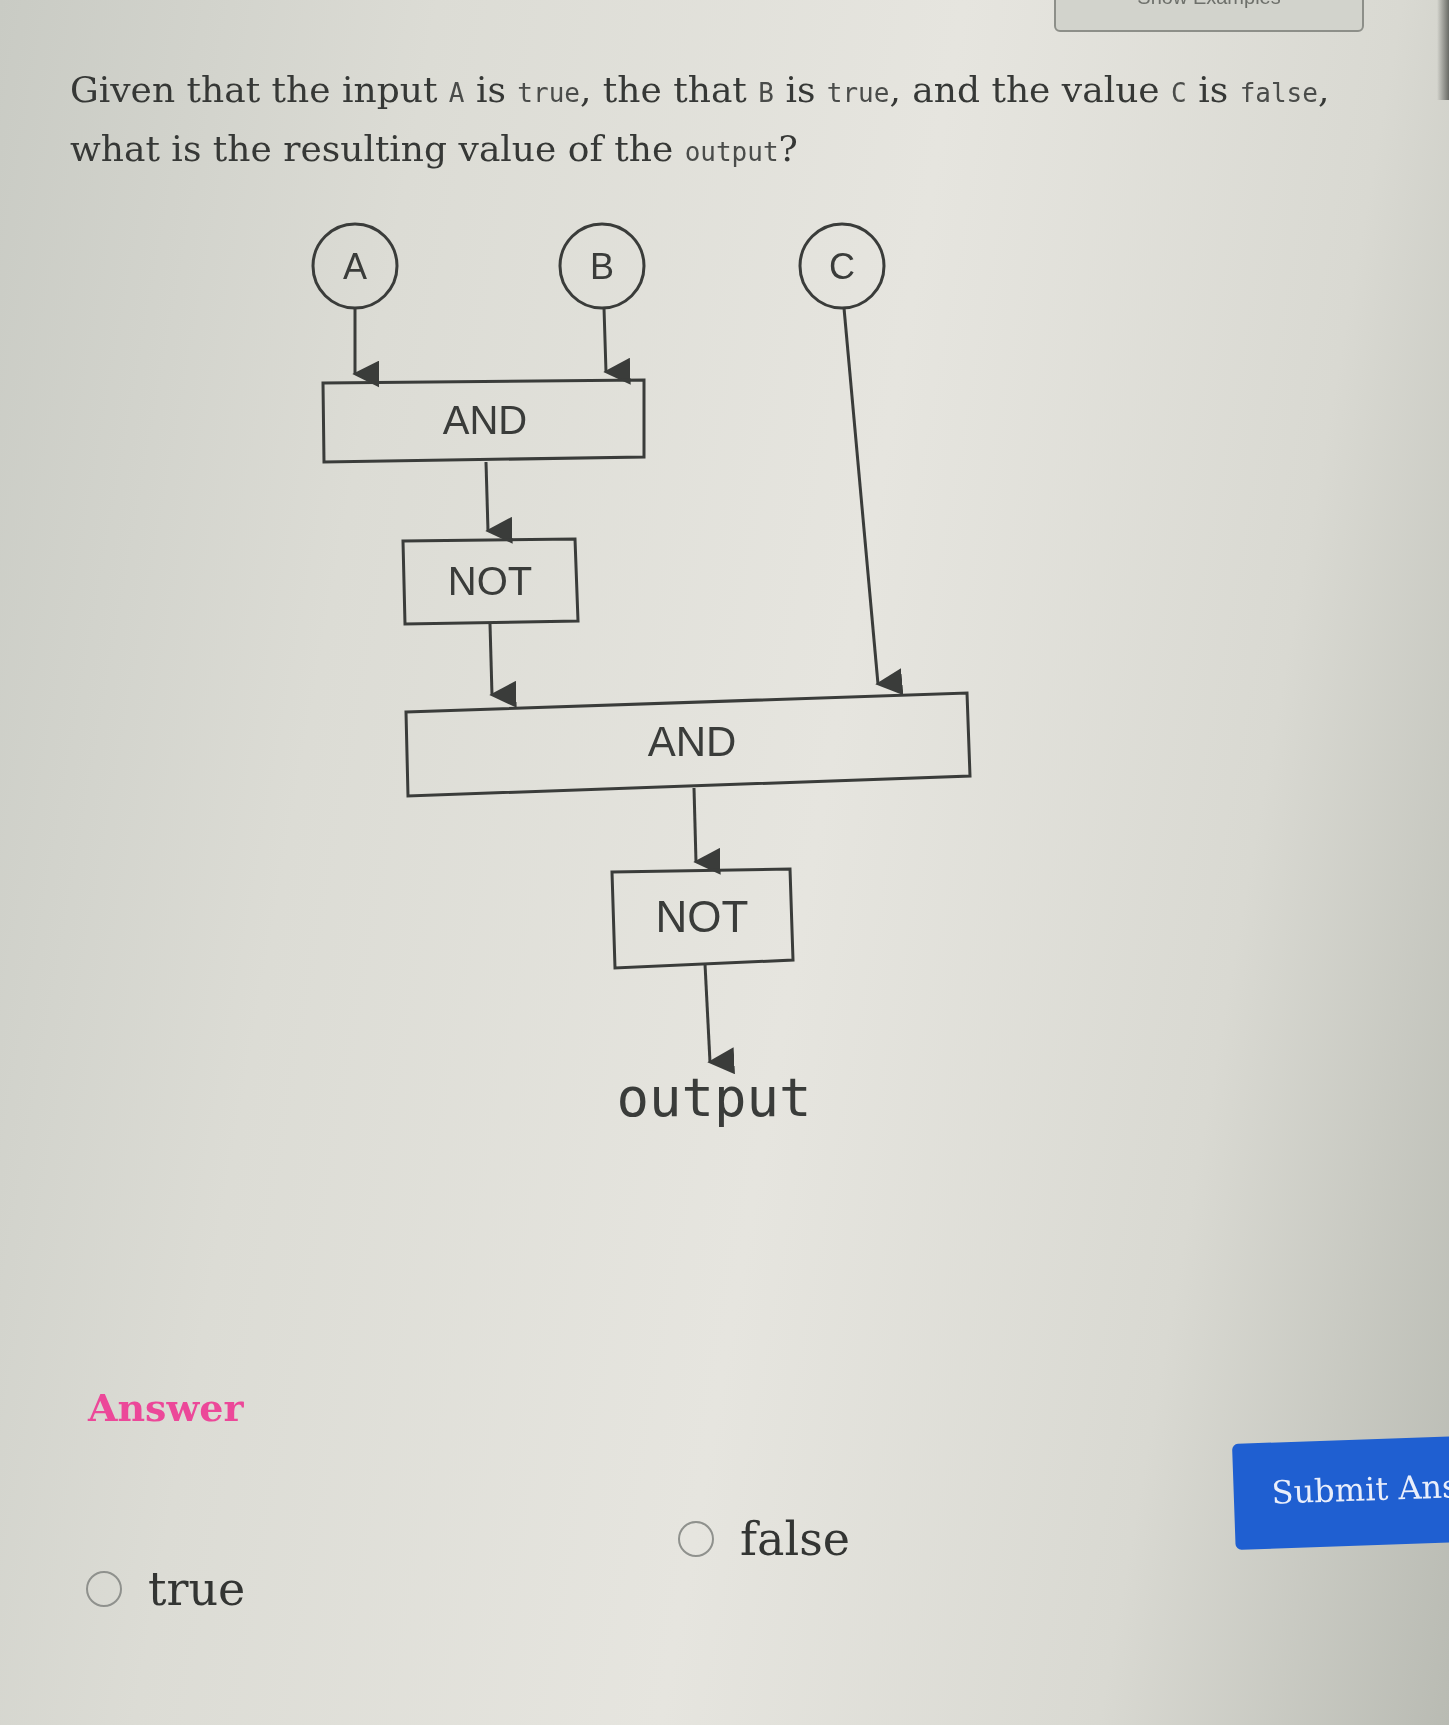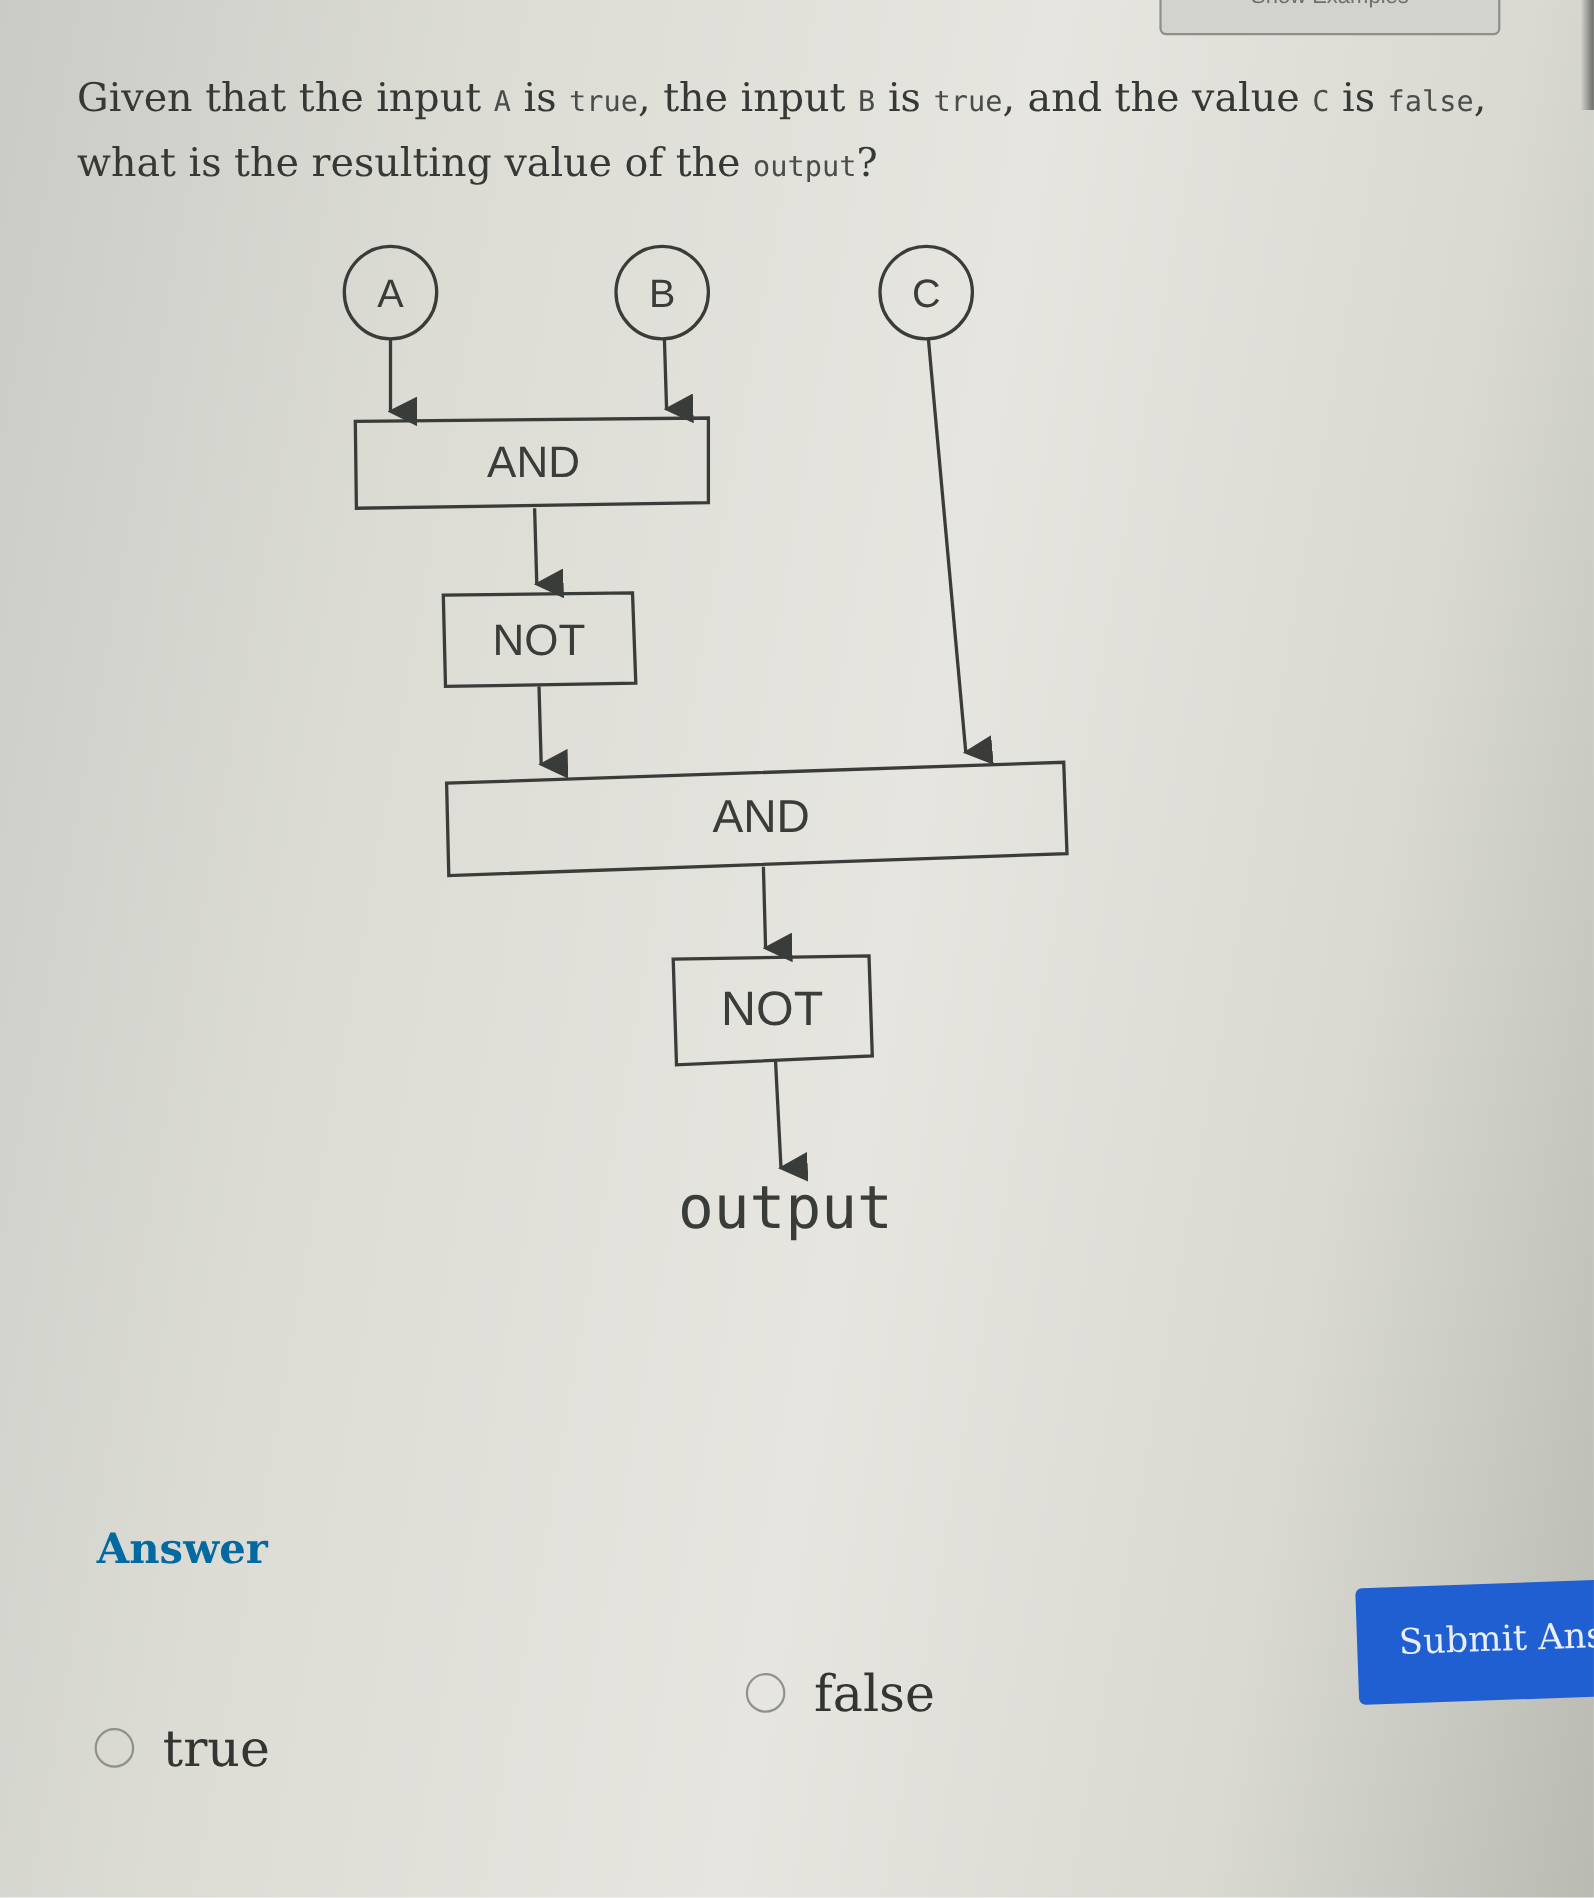--- a/index.html
+++ b/index.html
@@ -58,21 +58,21 @@
       font-family: "Liberation Sans", sans-serif;
       fill: #3a3c3a;
     }
     .answer-title {
       position: absolute;
       left: 88px;
       top: 1385px;
       font-family: "DejaVu Serif", serif;
       font-weight: bold;
       font-size: 38px;
-      color: #0369a1;
+      color: #ec4899;
     }
     .option {
       position: absolute;
       display: flex;
       align-items: center;
       cursor: pointer;
     }
     .radio {
       width: 36px;
       height: 36px;
@@ -118,21 +118,21 @@
       background: linear-gradient(90deg, rgba(60,62,58,0) 0%, rgba(60,62,58,0.7) 100%);
     }
   </style>
 </head>
 <body>
 
 <div class="top-btn">Show Examples</div>
 <div class="right-shadow"></div>
 
 <div class="question">
-  <span>Given that the input </span><span class="mono">A</span><span> is </span><span class="mono">true</span><span>, the input </span><span class="mono">B</span><span> is </span><span class="mono">true</span><span>, and the value </span><span class="mono">C</span><span> is </span><span class="mono">false</span><span>,</span><br>
+  <span>Given that the input </span><span class="mono">A</span><span> is </span><span class="mono">true</span><span>, the that </span><span class="mono">B</span><span> is </span><span class="mono">true</span><span>, and the value </span><span class="mono">C</span><span> is </span><span class="mono">false</span><span>,</span><br>
   <span>what is the resulting value of the </span><span class="mono">output</span><span>?</span>
 </div>
 
 <svg class="diagram" viewBox="0 0 1449 1200" xmlns="http://www.w3.org/2000/svg">
   <defs>
     <marker id="arrow" viewBox="0 0 10 10" refX="5" refY="9" markerWidth="9" markerHeight="9" orient="auto-start-reverse">
       <path d="M0,0 L5,10 L10,0 Z" fill="#3a3c3a"></path>
     </marker>
   </defs>
   <g stroke="#3a3c3a" stroke-width="3" fill="none">

